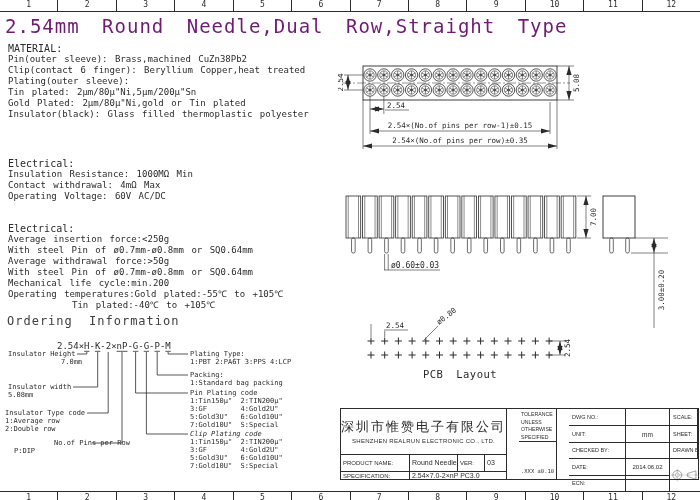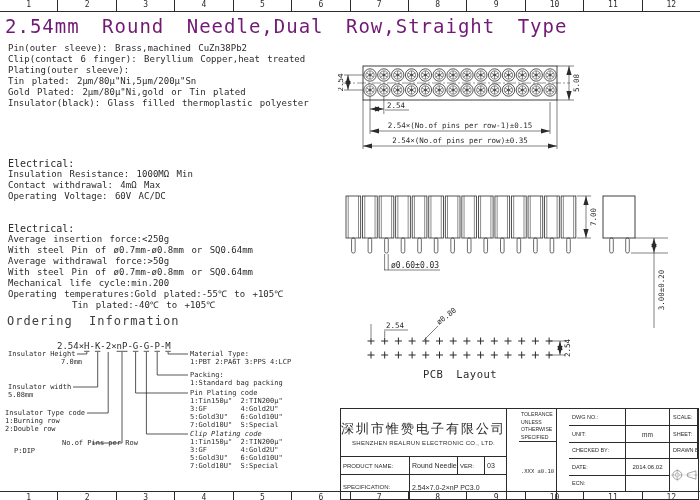--- a/index.html
+++ b/index.html
@@ -31,21 +31,21 @@
   
   .drw{position:absolute;}
   .ln{fill:none;stroke:#2b2b2b;stroke-width:0.9;}
   .thin{stroke-width:0.55;}
   .dim{fill:none;stroke:#2b2b2b;stroke-width:0.6;}
   .cl{fill:none;stroke:#2b2b2b;stroke-width:0.5;stroke-dasharray:9 2 2 2;}
   .dtx{font-family:"DejaVu Sans Mono",monospace;font-size:7.5px;fill:#2b2b2b;}
   .dtx8{font-family:"DejaVu Sans Mono",monospace;font-size:8px;fill:#2b2b2b;}
   .dtx10{font-family:"DejaVu Sans Mono",monospace;font-size:10.5px;fill:#2b2b2b;letter-spacing:0.5px;word-spacing:6px;}
   
-  #tblock{position:absolute;left:340px;top:408px;width:359px;height:92px;border:1px solid #2b2b2b;box-sizing:border-box;display:flex;font-family:"Liberation Sans",sans-serif;gap:12px;}
+  #tblock{position:absolute;left:340px;top:408px;width:359px;height:72px;border:1px solid #2b2b2b;box-sizing:border-box;display:flex;font-family:"Liberation Sans",sans-serif;gap:12px;}
   .tb-left{width:165px;border-right:1px solid #2b2b2b;display:flex;flex-direction:column;}
   .tb-company{height:47px;border-bottom:1px solid #2b2b2b;display:flex;flex-direction:column;align-items:center;justify-content:center;}
   .cn{font-size:13px;letter-spacing:2px;white-space:nowrap;}
   .en{font-size:6px;letter-spacing:0.3px;margin-top:2px;white-space:nowrap;}
   .tb-row{display:flex;height:17px;border-bottom:1px solid #2b2b2b;align-items:stretch;}
   .tb-row:last-child{border-bottom:none;flex:1;}
   .tcell{display:flex;align-items:center;padding-left:2px;border-right:1px solid #2b2b2b;overflow:hidden;white-space:nowrap;}
   .tcell:last-child{border-right:none;}
   .tlbl{font-size:6px;}
   .tval{font-size:7px;}
@@ -78,20 +78,21 @@
     <div class="rcell">8</div>
     <div class="rcell">9</div>
     <div class="rcell">10</div>
     <div class="rcell">11</div>
     <div class="rcell">12</div>
   </div>
 
   <div id="doc-title">2.54mm Round Needle,Dual Row,Straight Type</div>
 
   <div id="sect-material" class="sect">
+    <div class="hd">MATERIAL:</div>
     <div>Pin(outer sleeve): Brass,machined CuZn38Pb2</div>
     <div>Clip(contact 6 finger): Beryllium Copper,heat treated</div>
     <div>Plating(outer sleeve):</div>
     <div>Tin plated: 2μm/80μ"Ni,5μm/200μ"Sn</div>
     <div>Gold Plated: 2μm/80μ"Ni,gold or Tin plated</div>
     <div>Insulator(black): Glass filled thermoplastic polyester</div>
   </div>
 
   <div id="sect-electrical" class="sect">
     <div class="hd">Electrical:</div>
@@ -679,25 +680,25 @@
         <path d="M157.2,12 V35 H188"></path>
         <path d="M168.1,12 V14 H188"></path>
       </g>
     </svg>
     <div id="ord-formula">2.54×H-K-2×nP-G-G-P-M</div>
     <div class="olab" style="left:8px;top:10px;">Insulator Height</div>
     <div class="olab" style="left:20px;top:18px;margin-left:41px;">7.0mm</div>
     <div class="olab" style="left:8px;top:43px;">Insulator width</div>
     <div class="olab" style="left:8px;top:51px;">5.08mm</div>
     <div class="olab" style="left:5px;top:69px;">Insulator Type code</div>
-    <div class="olab" style="left:5px;top:77px;">1:Burning row</div>
+    <div class="olab" style="left:5px;top:77px;">1:Average row</div>
     <div class="olab" style="left:5px;top:85px;">2:Double row</div>
-    <div class="olab" style="left:22px;top:99px;padding-left:40px;">No.of Pins per Row</div>
+    <div class="olab" style="left:14px;top:99px;padding-left:40px;">No.of Pins per Row</div>
     <div class="olab" style="left:14px;top:107px;">P:DIP</div>
-    <div class="olab" style="left:190px;top:10px;">Material Type:</div>
+    <div class="olab" style="left:190px;top:10px;">Plating Type:</div>
     <div class="olab" style="left:190px;top:18px;">1:PBT 2:PA6T 3:PPS 4:LCP</div>
     <div class="olab" style="left:190px;top:31px;">Packing:</div>
     <div class="olab" style="left:190px;top:39px;">1:Standard bag packing</div>
     <div class="olab" style="left:190px;top:49px;">Pin Plating code</div>
     <div class="olab" style="left:190px;top:57px;">1:Tin150μ"  2:TIN200μ"</div>
     <div class="olab" style="left:190px;top:65px;">3:GF        4:Gold2U"</div>
     <div class="olab" style="left:190px;top:73px;">5:Gold3U"   6:Gold10U"</div>
     <div class="olab" style="left:190px;top:81px;">7:Gold10U"  S:Special</div>
     <div class="olab" style="left:190px;top:90px;font-style:italic;">Clip Plating code</div>
     <div class="olab" style="left:190px;top:98px;">1:Tin150μ"  2:TIN200μ"</div>

